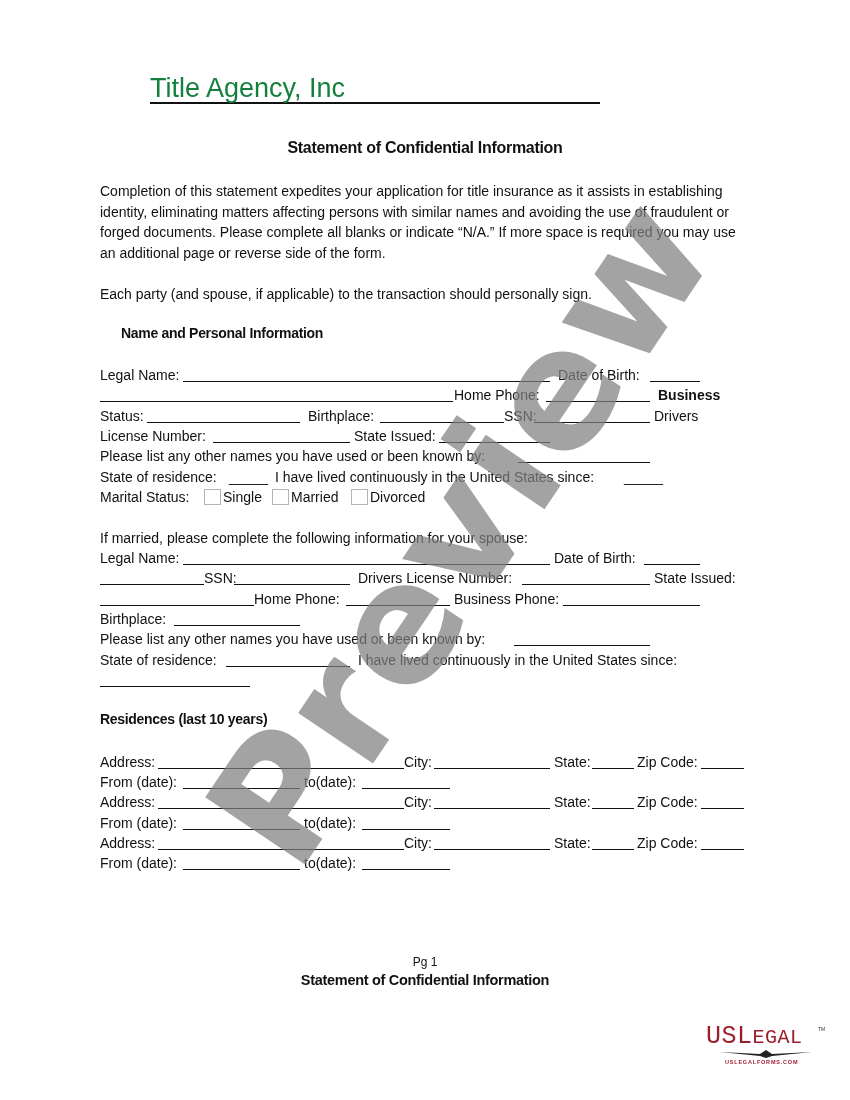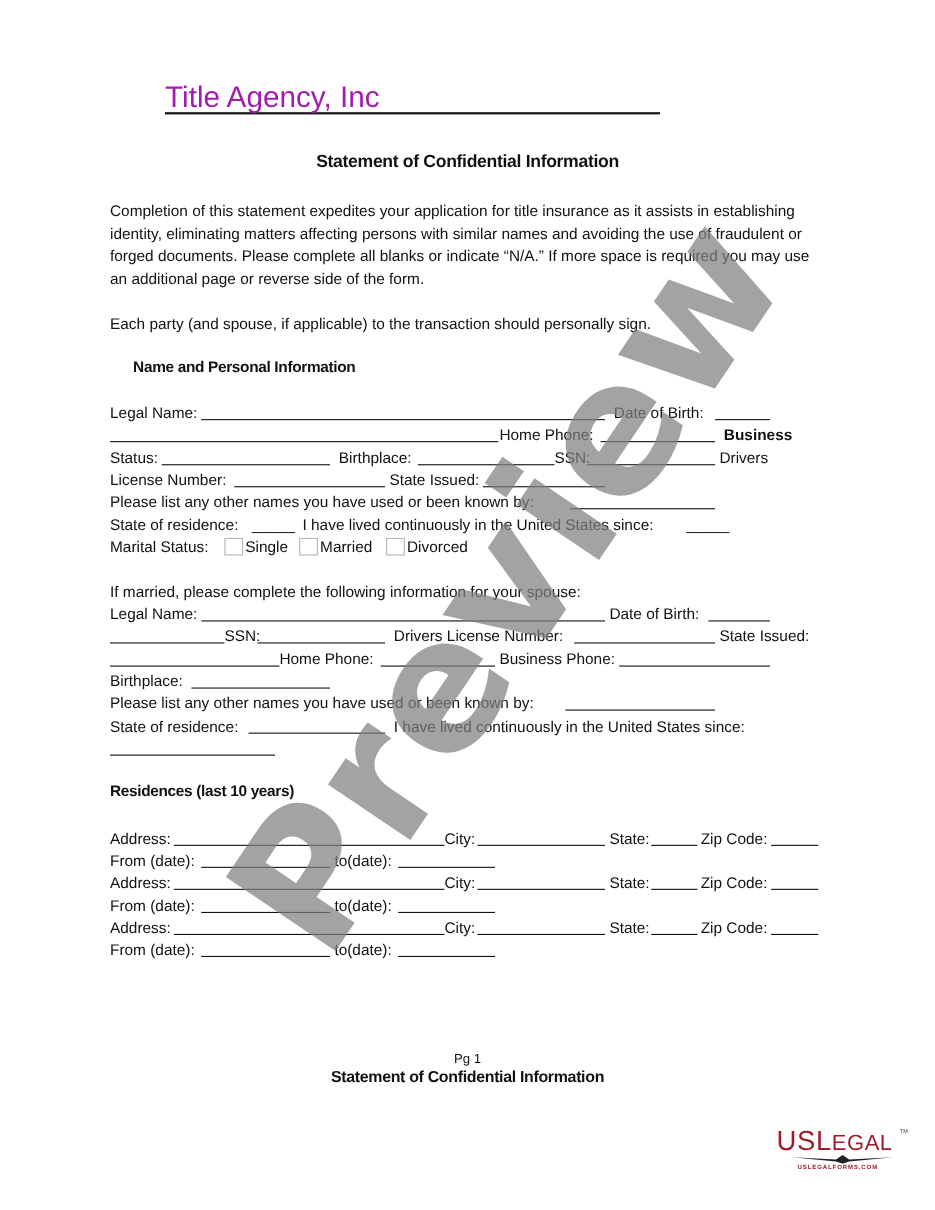--- a/index.html
+++ b/index.html
@@ -3,21 +3,21 @@
   <meta charset="utf-8">
   <style>
     * { margin: 0; padding: 0; box-sizing: border-box; }
     html, body { width: 850px; height: 1100px; background: #ffffff; overflow: hidden; }
     body { position: relative; font-family: "Liberation Sans", "DejaVu Sans", sans-serif; color: #111; }
 
     .page { position: absolute; left: 0; top: 0; width: 850px; height: 1100px; background: #fff; }
 
     .agency {
       position: absolute; left: 150px; top: 72px; width: 450px; height: 32px;
-      font-size: 27px; line-height: 32px; color: #a21caf;
+      font-size: 27px; line-height: 32px; color: #15803d;
       border-bottom: 2px solid #111; white-space: nowrap;
     }
 
     .doc-title {
       position: absolute; left: 0; width: 850px; text-align: center;
       font-weight: bold; font-size: 16px; letter-spacing: -0.3px; white-space: nowrap;
     }
 
     .para {
       position: absolute; left: 100px; width: 650px;
@@ -39,21 +39,21 @@
       transform: rotate(-56deg); transform-origin: center center;
       font-family: "DejaVu Sans", sans-serif; font-weight: bold; font-size: 165px;
       line-height: 170px; color: rgba(128,128,128,0.72); text-align: center;
       pointer-events: none; white-space: nowrap; letter-spacing: 2px;
     }
 
     .pg { position: absolute; left: 0; width: 850px; text-align: center; font-size: 12px; top: 955px; }
 
     .logo { position: absolute; left: 706px; top: 1024px; width: 118px; height: 46px; }
     .logo-word {
-      position: absolute; left: 0; top: 0; font-family: Liberation Sans, sans-serif;
+      position: absolute; left: 0; top: 0; font-family: Liberation Mono, monospace;
       font-size: 25px; line-height: 26px; color: #9e1c2a; letter-spacing: 0.5px; white-space: nowrap;
     }
     .logo-word .sm { font-size: 20px; }
     .logo-tm { position: absolute; left: 112px; top: 2px; font-size: 5px; color: #333; }
     .logo-url {
       position: absolute; left: 19px; top: 35px; font-size: 5.5px; letter-spacing: 0.8px;
       color: #9e1c2a; font-weight: bold; white-space: nowrap;
     }
   </style>
 </head>

